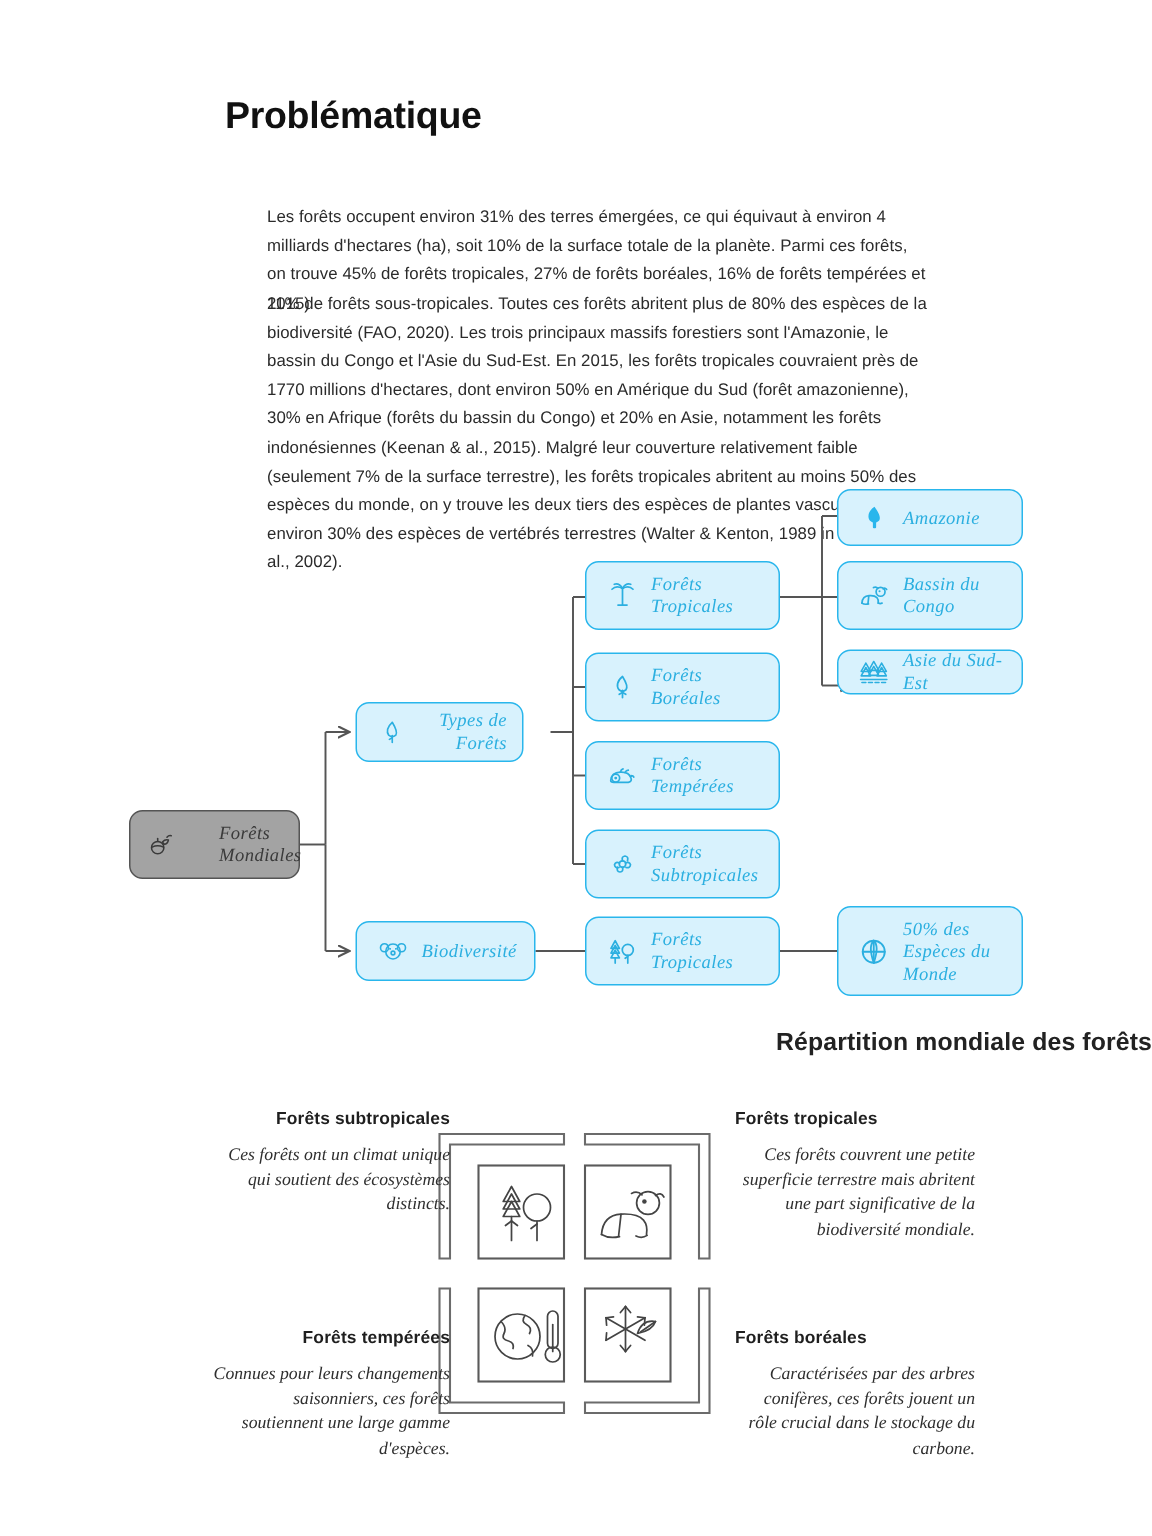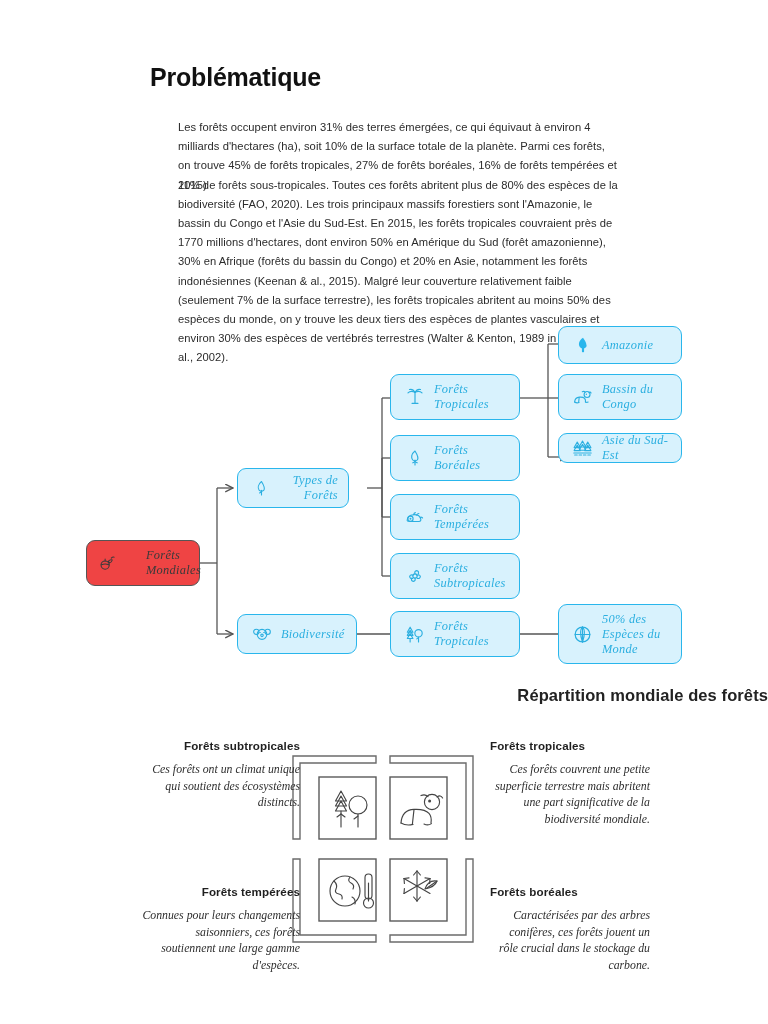--- a/index.html
+++ b/index.html
@@ -23,21 +23,21 @@
     left: 150px;
     top: 62px;
     width: 468px;
   }
   .page-title {
     font-family: "Liberation Sans", sans-serif;
     font-size: 25px;
     font-weight: bold;
     letter-spacing: -0.2px;
     color: #111111;
-    margin: 0 0 26px 0;
+    margin: 0 0 44px 0;
     line-height: 1.2;
   }
   .body-para {
     position: relative;
     font-size: 11.2px;
     line-height: 19.2px;
     color: #2b2b2b;
     letter-spacing: 0.05px;
     text-align: left;
     margin: 0;
@@ -81,21 +81,21 @@
     line-height: 15px;
     letter-spacing: 0.3px;
   }
   .node.blue {
     background: #d8f2fd;
     border: 1.6px solid #29b6ec;
     color: #2bafe0;
     padding-left: 13px;
   }
   .node.root {
-    background: #ef4444;
+    background: #a3a3a3;
     border: 1.6px solid #555555;
     color: #3a3a3a;
     gap: 28px;
   }
   .node .nd-ico {
     flex: 0 0 auto;
     width: 21px;
     height: 21px;
     display: flex;
     align-items: center;

